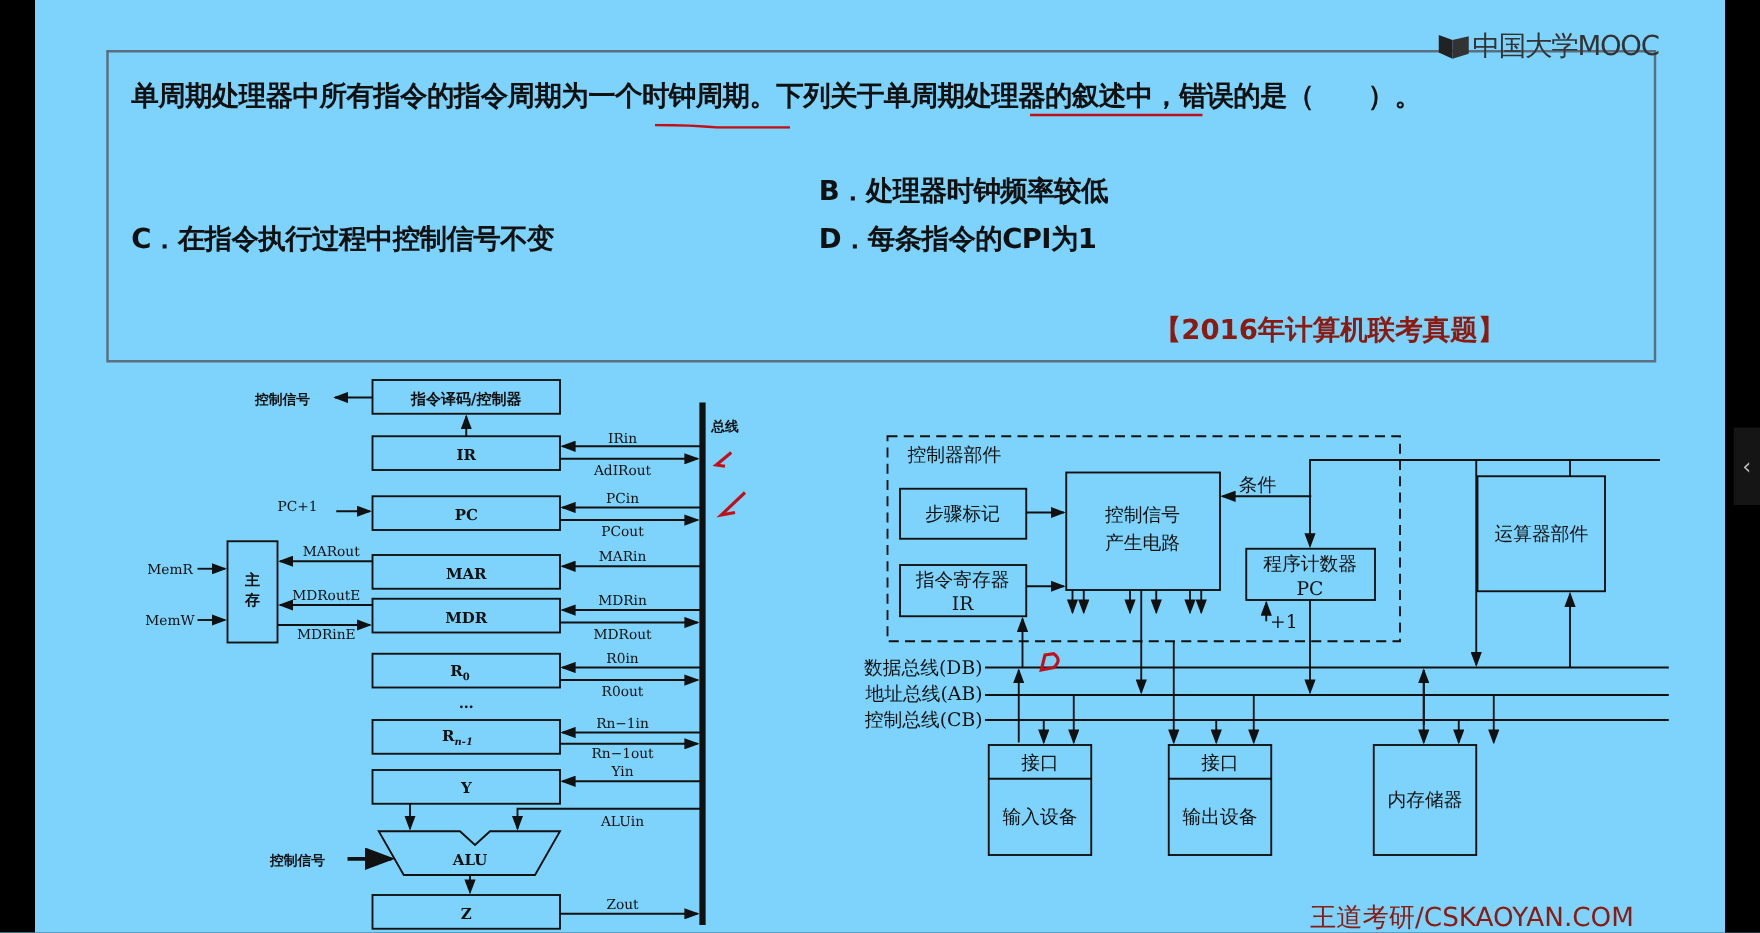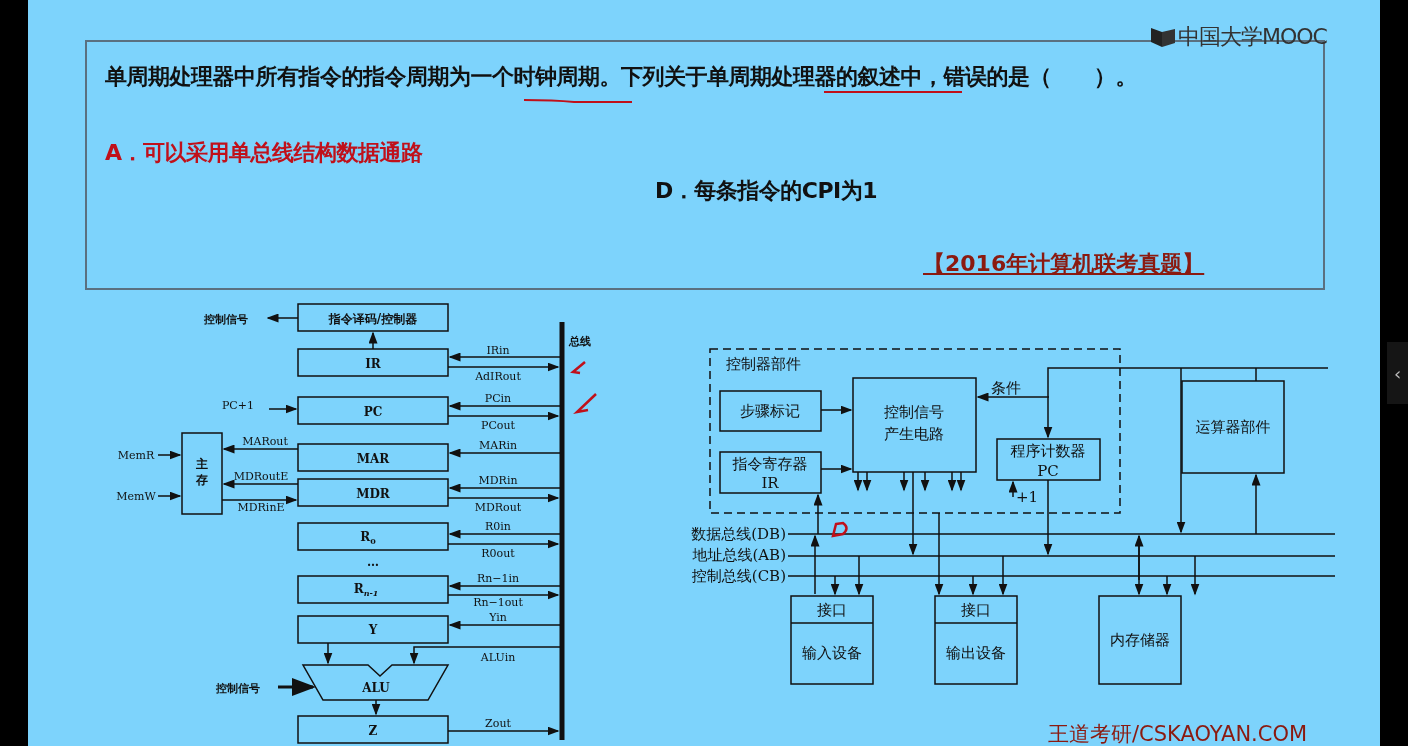--- a/index.html
+++ b/index.html
@@ -11,21 +11,21 @@
   .qbox { position:absolute; left:57px; top:40px; width:1240px; height:250px; border:2px solid #5a7080; box-sizing:border-box;padding-left:48px; }
   .stem { position:absolute; left:18px; top:20px; font-size:22px; color:#111; white-space:nowrap; font-weight:bold; letter-spacing:-0.5px;}
   .ink-u1 { position:absolute; left:437px; top:57px; width:108px; height:4px; }
   .ink-u2 { position:absolute; left:737px; top:48px; width:140px; height:4px; }
   .hw { position:absolute; left:18px; top:62px; font-size:24px; color:#c0101a; white-space:nowrap; }
   .opt { position:absolute; font-size:22px; white-space:nowrap; font-weight:bold; letter-spacing:-0.5px; }
   .optA { left:18px; top:96px; color:#c0101a; }
   .optB { left:568px; top:96px; color:#111; }
   .optC { left:18px; top:134px; color:#111; }
   .optD { left:568px; top:134px; color:#111;text-align:center; }
-  .source { position:absolute; left:836px; top:207px; font-size:22px; color:#8b1a10; font-weight:bold; white-space:nowrap;text-decoration:underline; }
+  .source { position:absolute; left:836px; top:207px; font-size:22px; color:#8b1a10; font-weight:bold; white-space:nowrap; }
   .watermark { position:absolute; left:1020px; top:720px; font-size:21px; color:#8b1a10; white-space:nowrap; }
   .sidebar-right { position:absolute; left:1380px; top:0; width:28px; height:746px; background:#000; }
   .side-tab { position:absolute; left:1387px; top:342px; width:21px; height:62px; background:#151515; color:#bbb; font-size:18px; display:flex; align-items:center; justify-content:center; cursor:pointer; }
   svg text { font-family:"DejaVu Serif", "Liberation Serif", serif; }
   .diag { position:absolute; left:0; top:0; }
 </style>
 </head>
 <body>
 
 <div class="slide">
@@ -39,21 +39,22 @@
   </div>
 
   <div class="qbox">
     <div class="stem"><span>单周期处理器中所有指令的指令周期为</span><span>一个时钟周期</span><span>。下列关于</span><span>单周期处理器</span><span>的叙述中，错误的是（　　）。</span></div>
     <svg class="ink-u1" viewBox="0 0 108 4">
         <path d="M0 1 Q30 1 50 3 L108 3" stroke="#c0101a" stroke-width="2" fill="none"></path>
       </svg>
     <svg class="ink-u2" viewBox="0 0 140 4">
         <path d="M0 2 L138 2" stroke="#c0101a" stroke-width="2" fill="none"></path>
       </svg>
-    <div class="opt optA">A．可以采用单总线结构数据通路</div>
+    <div class="opt optB">B．处理器时钟频率较低</div>
+    <div class="opt optC">C．在指令执行过程中控制信号不变</div>
     <div class="opt optD">D．每条指令的CPI为1</div>
     <div class="source">【2016年计算机联考真题】</div>
   </div>
 
   <svg class="diag" width="620" height="746" viewBox="0 0 620 746">
     <defs>
       <marker id="ah" markerWidth="8" markerHeight="6" refX="7" refY="3" orient="auto">
           <path d="M0 0 L8 3 L0 6 Z" fill="#111"></path>
         </marker>
     </defs>

